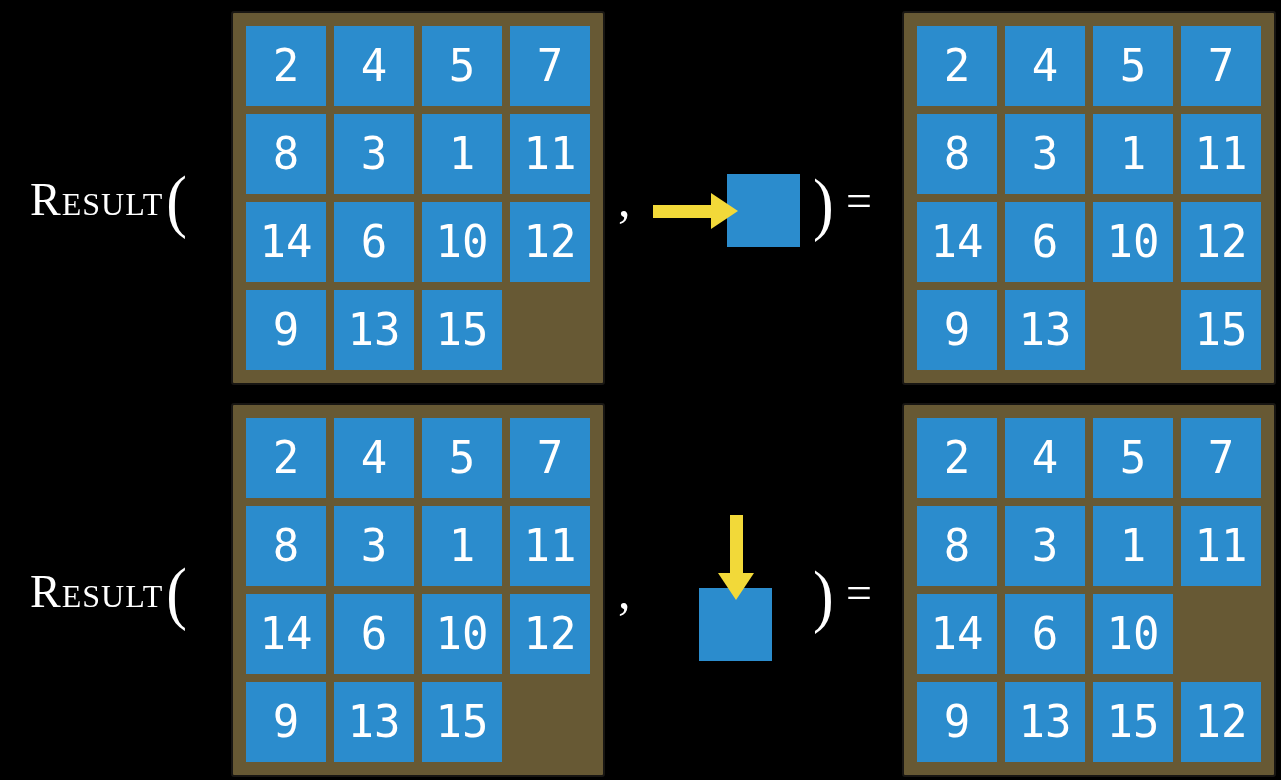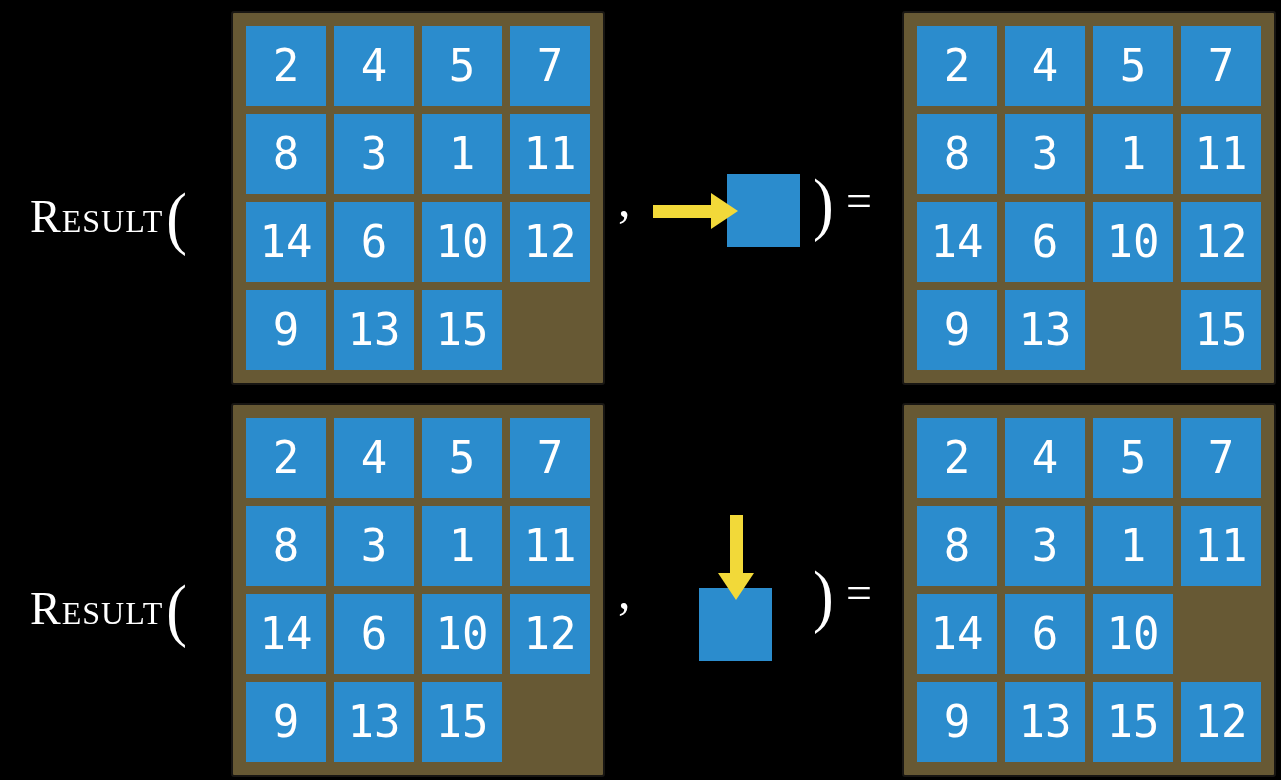--- a/index.html
+++ b/index.html
@@ -28,21 +28,21 @@
     width: 1281px;
     height: 390px;
   }
   .row-1 { top: 0; }
   .row-2 { top: 392px; }
 
   
   .fn-label {
     position: absolute;
     left: 30px;
-    top: 186px;
+    top: 169px;
     height: 62px;
     display: flex;
     align-items: center;
     white-space: nowrap;
   }
   .fn-name {
     font-size: 46px;
     font-variant: small-caps;
     letter-spacing: 1px;
     line-height: 1;

